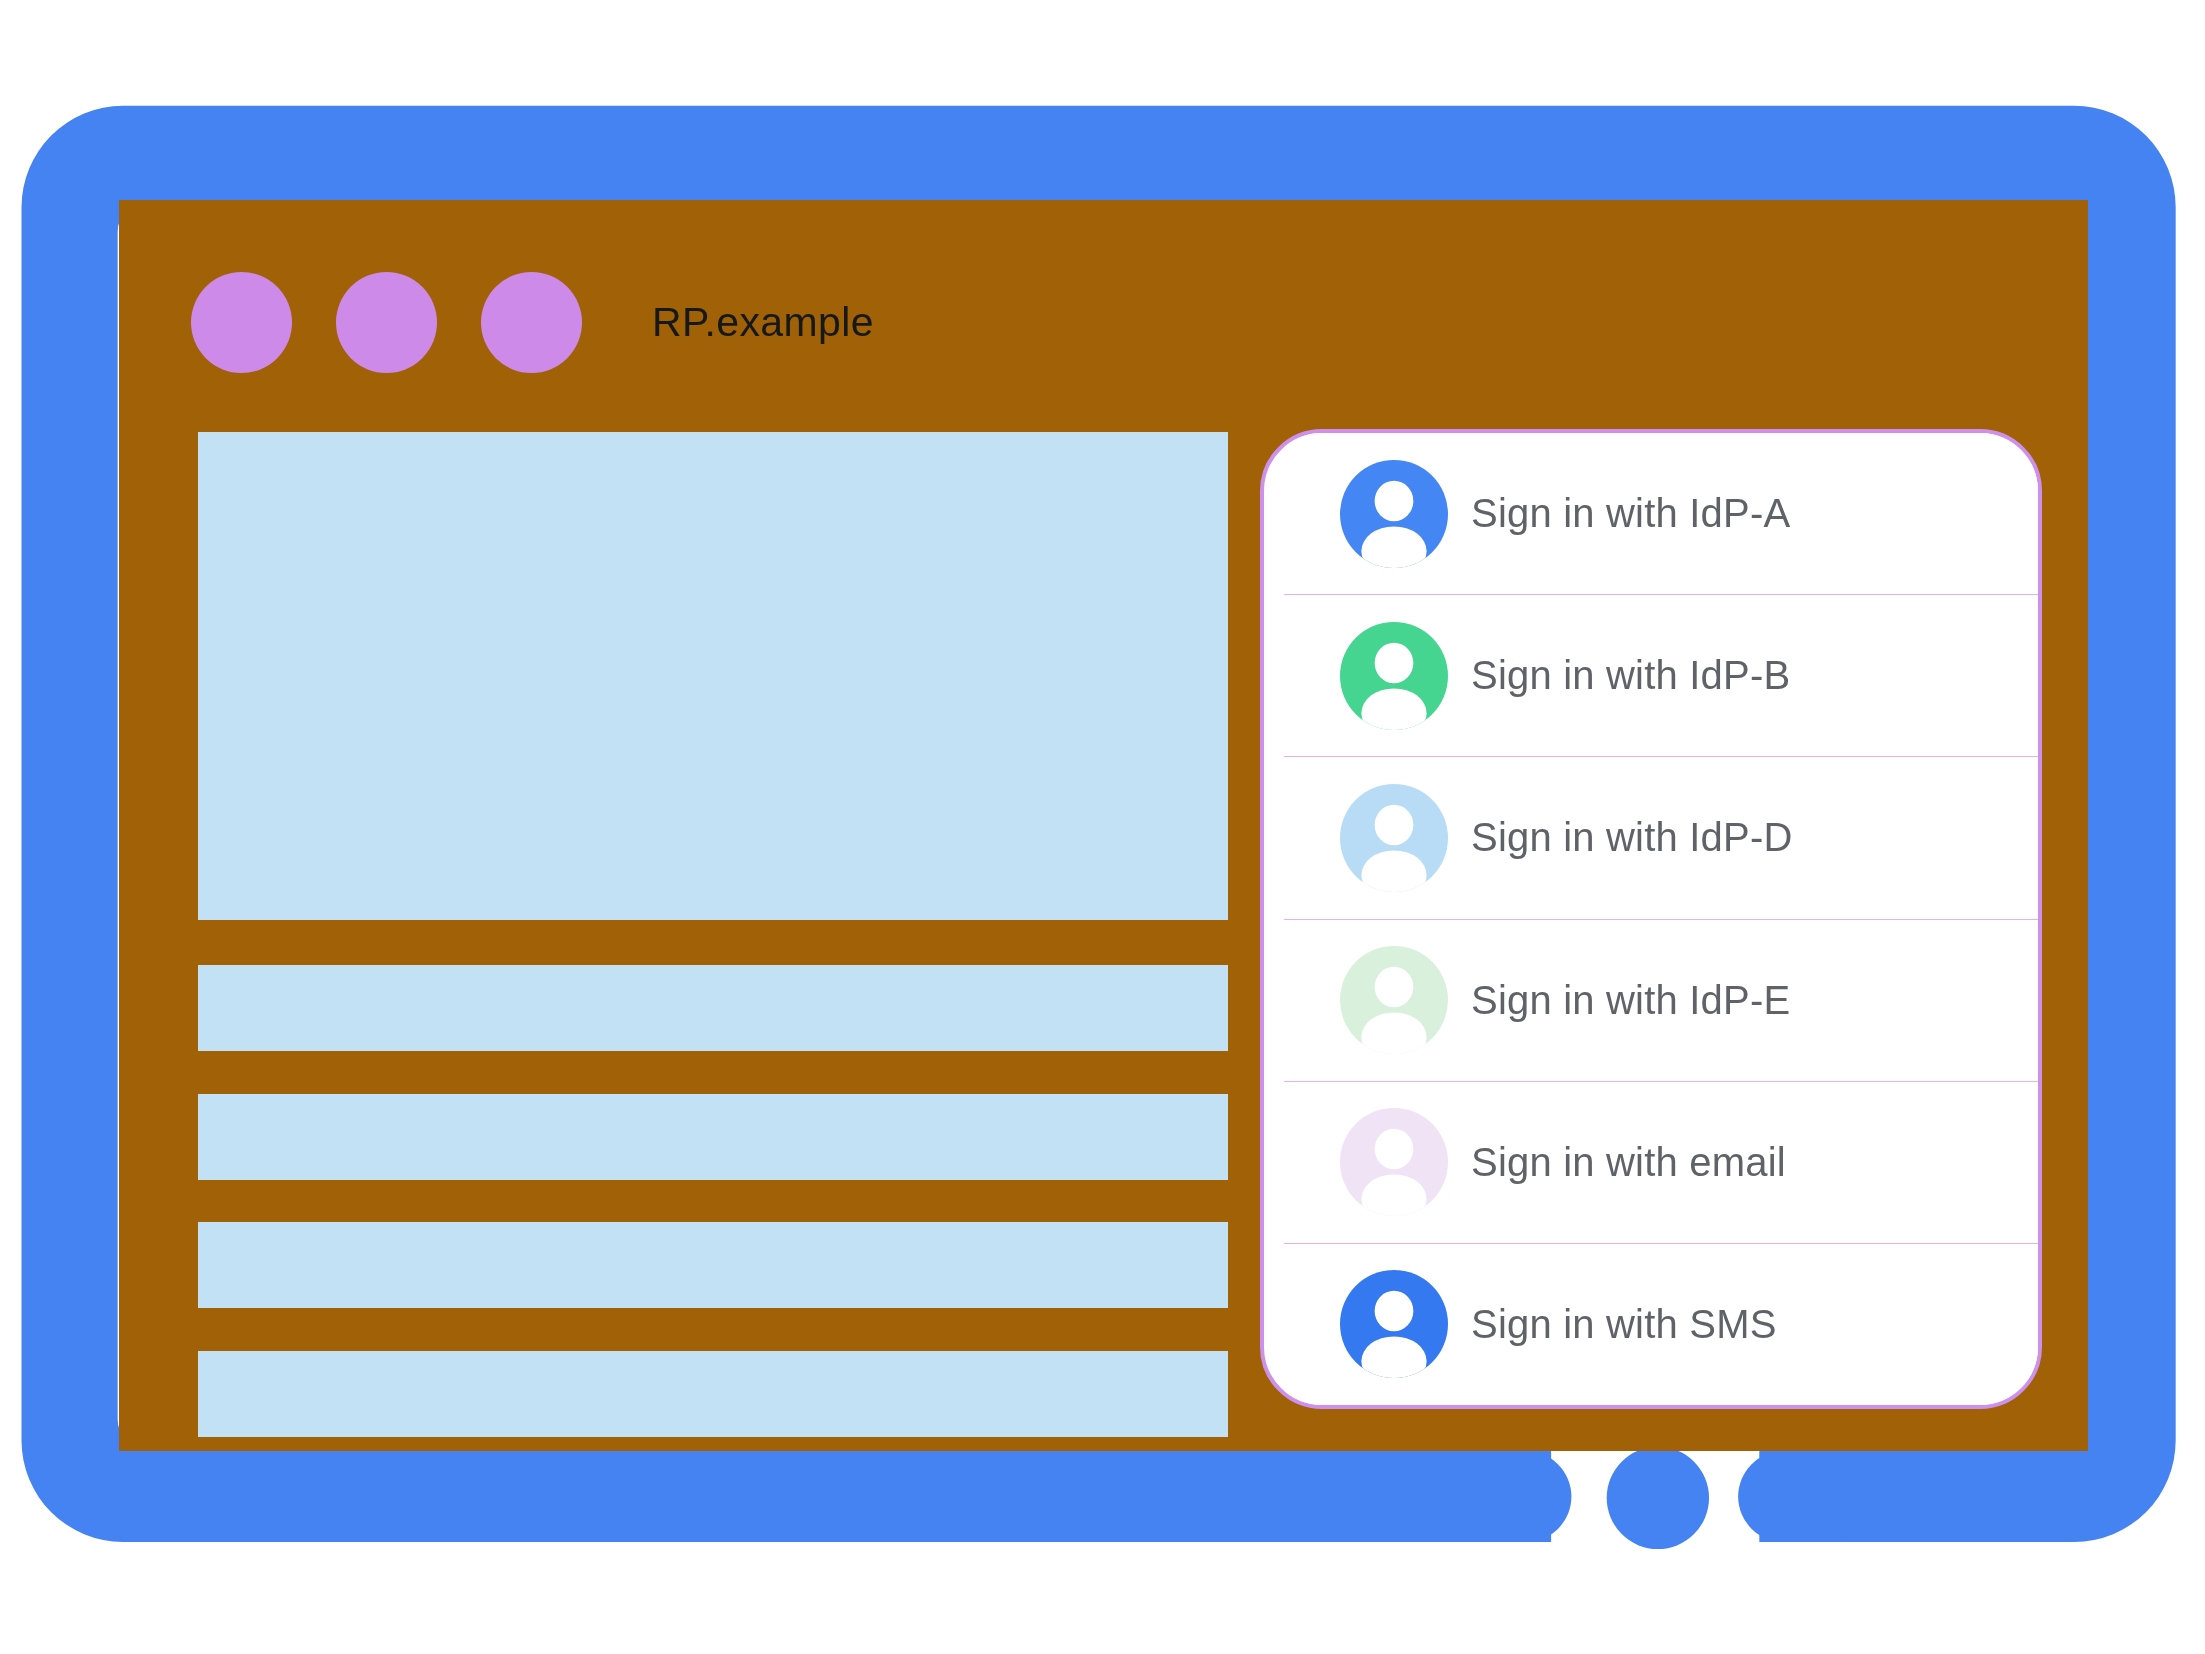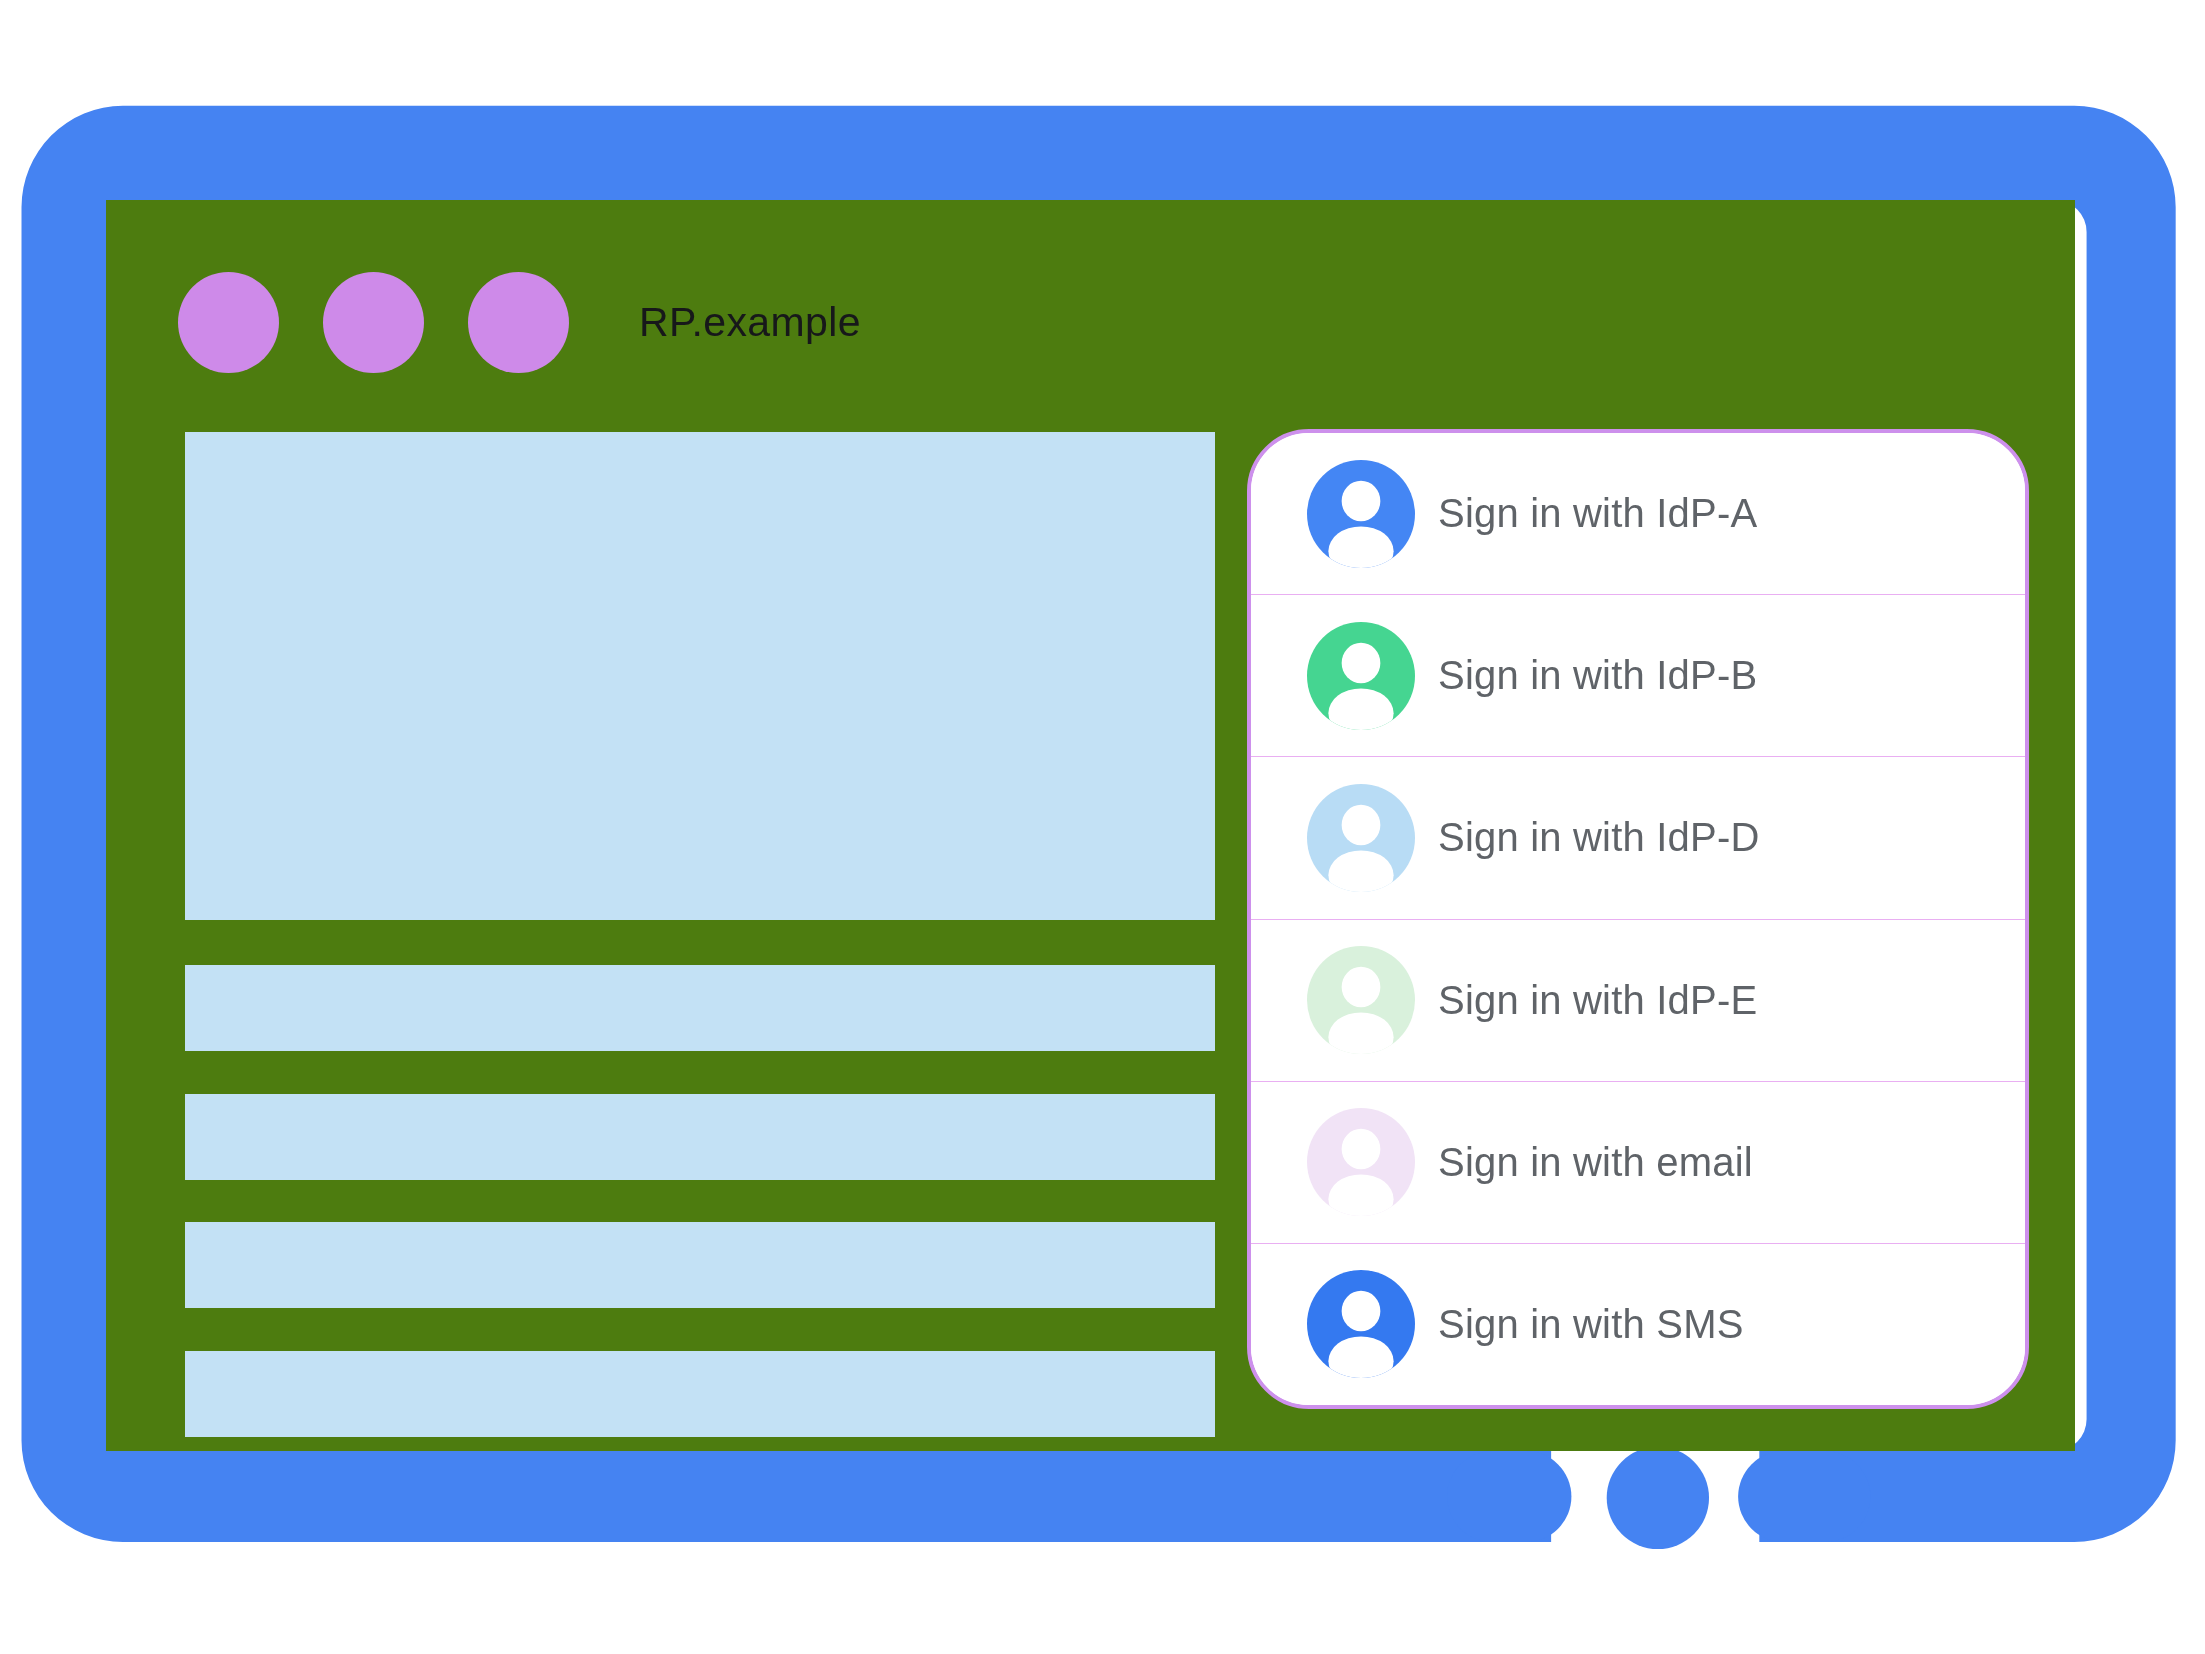--- a/index.html
+++ b/index.html
@@ -12,23 +12,23 @@
     font-family: "Liberation Sans", sans-serif;
   }
   .frame-svg {
     position: absolute;
     left: 0; top: 0;
     width: 2206px; height: 1654px;
     display: block;
   }
   .window {
     position: absolute;
-    left: 106px; top: 200px;
+    left: 119px; top: 200px;
     width: 1969px; height: 1251px;
-    background: #4d7c0f;
+    background: #a16207;
   }
   .window-dot {
     position: absolute;
     top: 72px;
     width: 101px; height: 101px;
     border-radius: 50%;
     background: var(--dot-purple);
   }
   .dot-1 { left: 72px; }
   .dot-2 { left: 217px; }
@@ -65,20 +65,21 @@
     position: absolute;
     left: 1141px; top: 229px;
     width: 782px; height: 980px;
     box-sizing: border-box;
     background: #ffffff;
     border: 4.4px solid var(--panel-border-purple);
     border-radius: 62px;
     display: flex;
     flex-direction: column;
     overflow: hidden;
+    padding-left: 20px;
   }
   .signin-row {
     flex: 1 1 0;
     display: flex;
     align-items: center;
     padding-left: 56px;
     gap: 23px;
     border-bottom: 1.8px solid var(--divider-purple);
     background: #ffffff;
     cursor: pointer;

